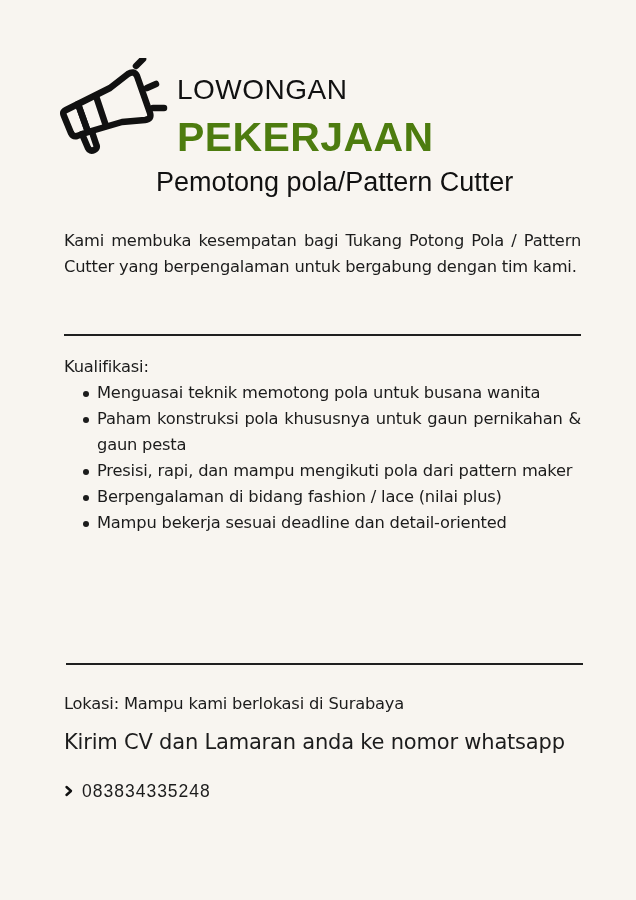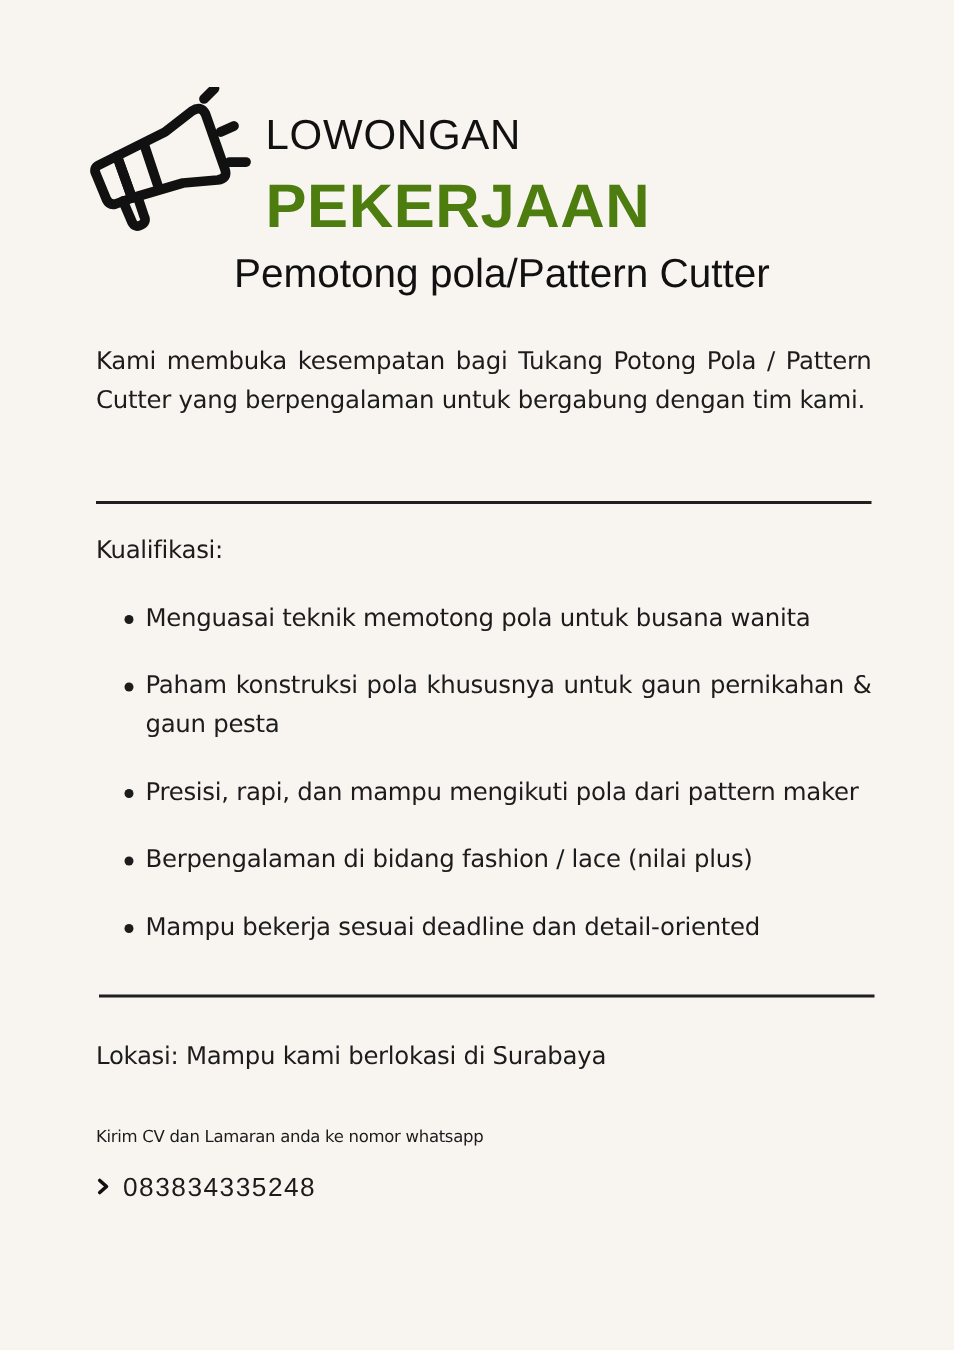--- a/index.html
+++ b/index.html
@@ -46,33 +46,32 @@
     .qual-list {
       left: 64px; top: 380px; width: 517px;
       list-style: none; margin: 0; padding: 0;
     }
     .qual-list li {
       position: relative;
       padding-left: 33px;
       font-size: 16.3px; line-height: 26px;
       text-align: justify; text-align-last: left;
       letter-spacing: -0.2px;
-      margin-top: 19px;
     }
     .qual-list li .bullet {
       position: absolute; left: 19px; top: 11px;
       width: 6px; height: 6px; border-radius: 50%; background: #1c1c1c;
     }
     .loc {
       left: 64px; top: 691px;
       font-size: 16.3px; line-height: 26px; letter-spacing: -0.2px;
     }
     .send {
       left: 64px; top: 729px;
-      font-size: 11px; line-height: 26px; letter-spacing: -0.2px; margin-top: 16px;
+      font-size: 21px; line-height: 26px; letter-spacing: -0.2px;
     }
     .phone-row { left: 64px; top: 778px; display: flex; align-items: center; }
     .chev { width: 10px; height: 12px; margin-right: 8px; }
     .phone {
       font-family: "Liberation Sans", sans-serif;
       font-size: 17.5px; letter-spacing: 1px; line-height: 26px;
     }
   </style>
 </head>
 <body>

